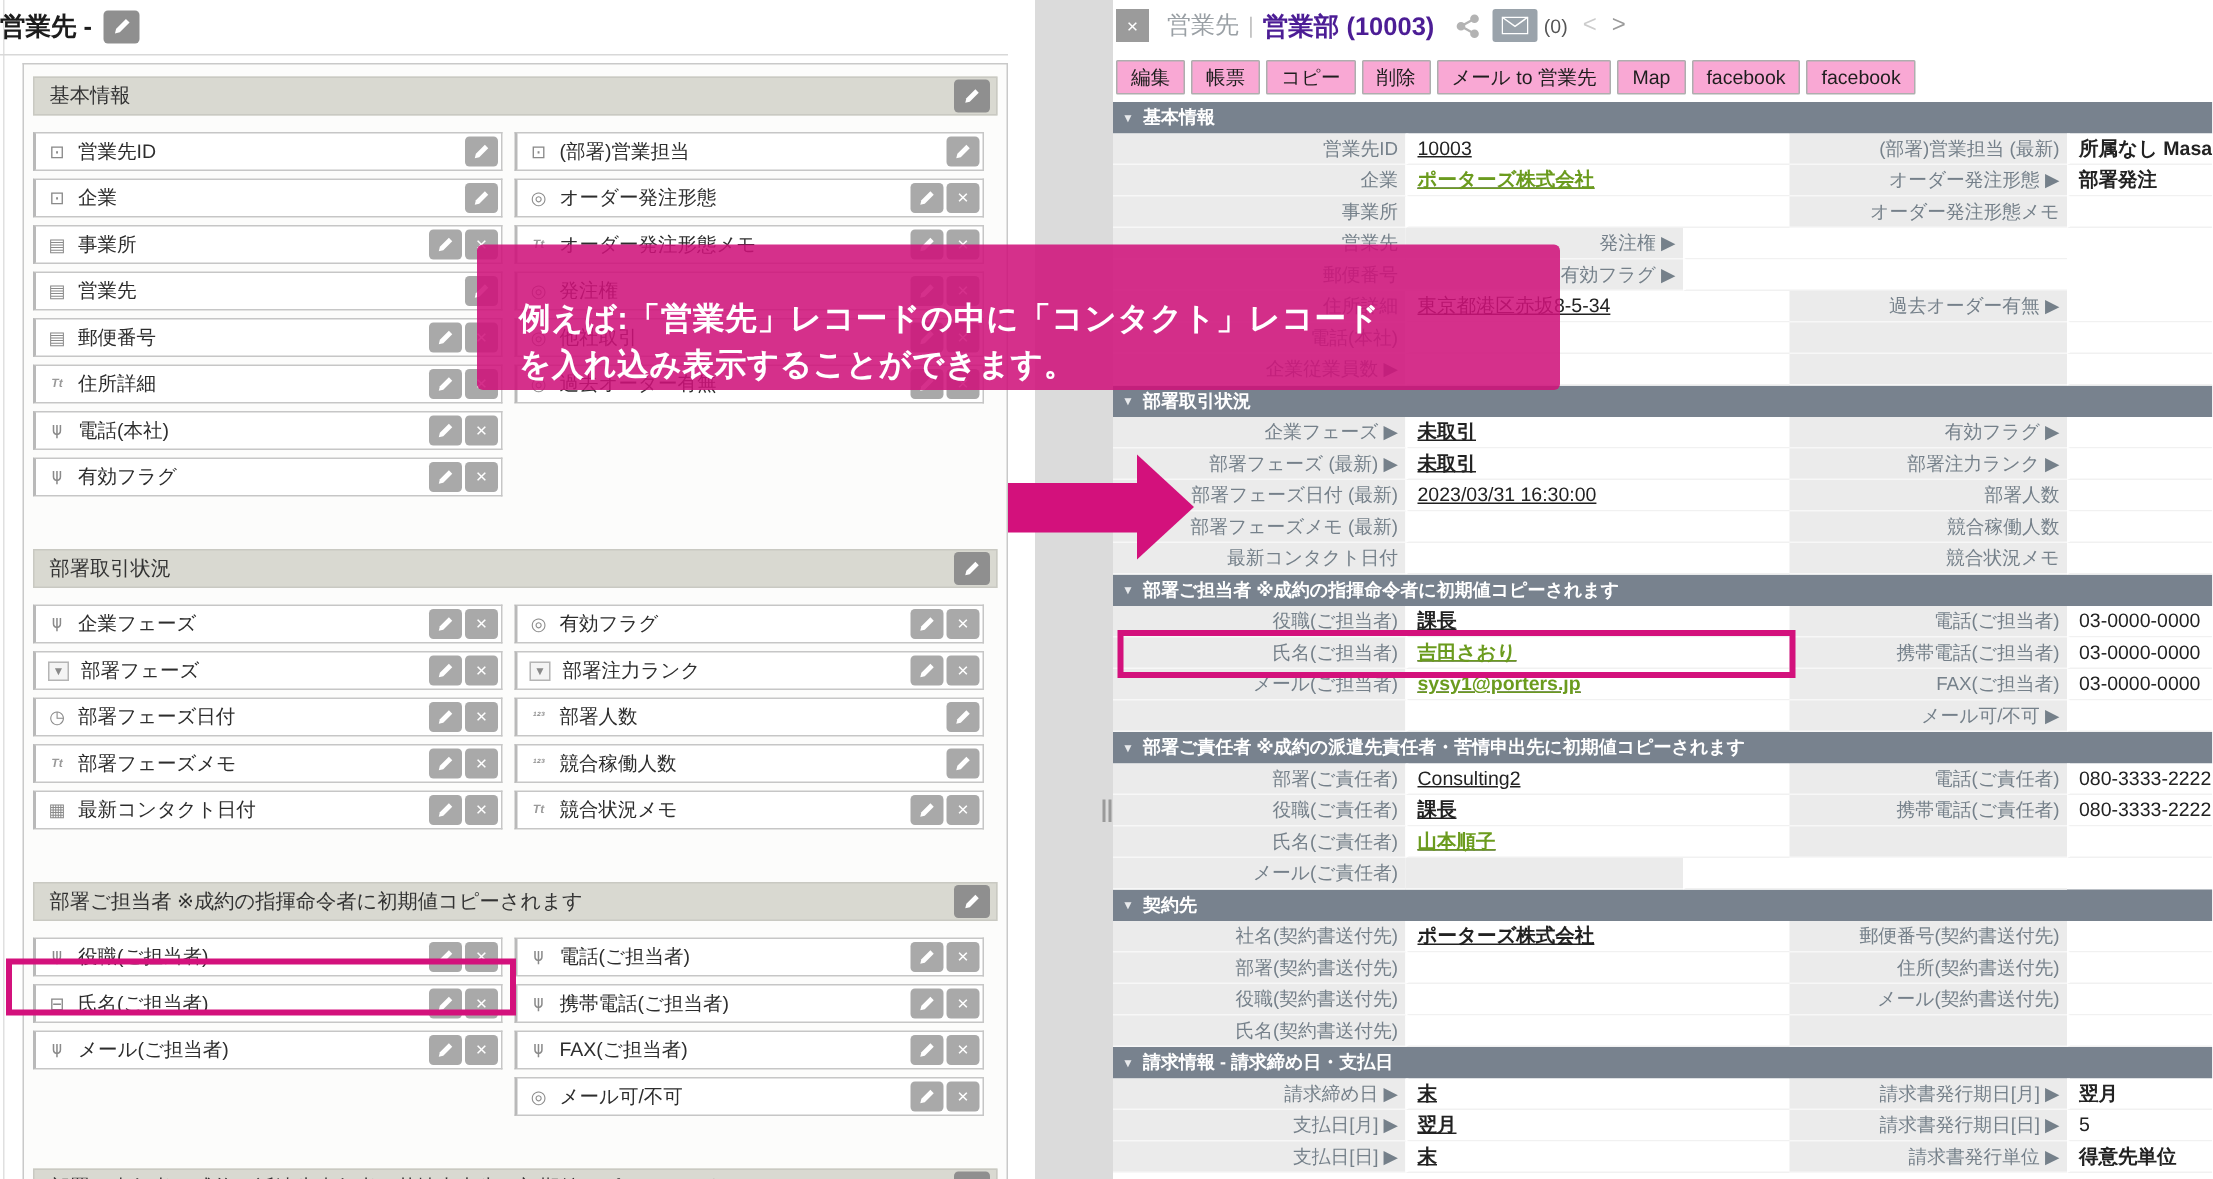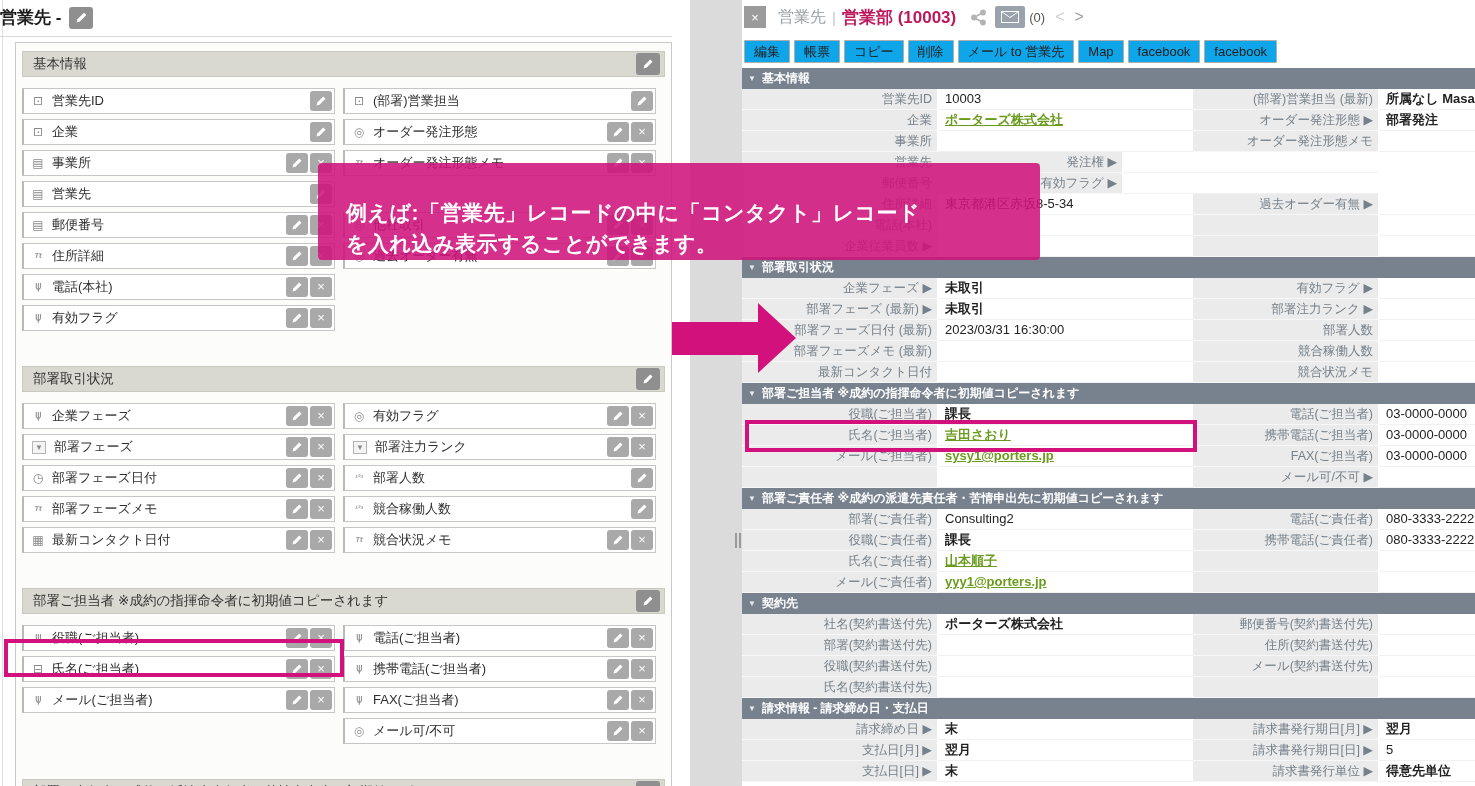--- a/index.html
+++ b/index.html
@@ -39,40 +39,40 @@
   #divider{position:absolute;left:690px;top:0;width:52px;height:786px;background:#dbdbdb;}
   .grip{position:absolute;left:735px;top:533px;width:7px;height:15px;display:flex;gap:2px;}
   .grip i{display:block;width:2px;height:15px;background:#9a9a9a;}
   
   #right-panel{position:absolute;left:742px;top:0;width:733px;height:786px;overflow:hidden;}
   .rp-head{position:absolute;left:0;top:4px;display:flex;align-items:center;height:26px;white-space:nowrap;}
   .close-btn{width:22px;height:22px;background:#9b9b9b;color:#fff;border:none;font-size:13px;
              display:flex;align-items:center;justify-content:center;margin:0 12px 0 2px;cursor:pointer;padding:0;}
   .rtype{font-size:16px;color:#9aa0a5;}
   .rsep{color:#c4c4c4;margin:0 6px;font-size:15px;}
-  .rtitle{font-size:17px;font-weight:bold;color:#be185d;}
+  .rtitle{font-size:17px;font-weight:bold;color:#4c1d95;}
   .share{margin:0 8px 0 14px;}
   .mail-btn{width:30px;height:22px;background:#9aa3ab;border:none;border-radius:2px;
             display:flex;align-items:center;justify-content:center;cursor:pointer;padding:0;}
   .mailcount{font-size:13px;color:#555;margin-left:4px;}
   .nav{font-size:16px;margin-left:10px;cursor:pointer;}
   .nav.prev{color:#cccccc;}  .nav.next{color:#9a9a9a;}
   .rp-toolbar{position:absolute;left:2px;top:40px;display:flex;}
-  .tb-btn{border:1px solid #aeaeae;background:#0ea5e9;color:#1e1e1e;font-size:13px;
+  .tb-btn{border:1px solid #aeaeae;background:#f9a8d4;color:#1e1e1e;font-size:13px;
           font-family:inherit;padding:2px 9px;margin-right:4px;height:23px;box-sizing:border-box;
           border-radius:1px;cursor:pointer;white-space:nowrap;}
   #rtable{position:absolute;left:0;top:68px;width:892px;}
   .rbar{height:21px;background:#78828e;color:#fff;font-size:12px;font-weight:bold;
         display:flex;align-items:center;padding-left:6px;box-sizing:border-box;width:892px;}
   .rbar .caret{font-size:8px;margin-right:6px;color:#e8eaec;}
   .rrow{display:flex;height:21px;box-sizing:border-box;}
   .rcell{box-sizing:border-box;font-size:12.5px;line-height:20px;white-space:nowrap;overflow:hidden;}
   .rlab{background:#ebebeb;color:#75808a;text-align:right;padding-right:5px;border-bottom:1px solid #f7f7f7;}
   .rval{background:#fff;color:#222;padding-left:6px;border-left:2px solid #fff;border-bottom:1px solid #f1f1f1;font-size:13px;}
-  .w-l1{width:195px;} .w-v1{width:256px;} .w-l2{width:185px;padding-left:36px;} .w-v2{width:256px;}
+  .w-l1{width:195px;} .w-v1{width:256px;text-decoration:underline;} .w-l2{width:185px;padding-left:36px;} .w-v2{width:256px;}
   .vb{font-weight:bold;}
   a.vlink{color:#6b9b1e;font-weight:bold;text-decoration:underline;cursor:pointer;}
   
   .hl-rect{position:absolute;border:4px solid #d3117c;box-sizing:border-box;z-index:25;pointer-events:none;}
   #hl-left{left:4px;top:639px;width:340px;height:38px;}
   #hl-right{left:745px;top:420px;width:452px;height:32px;}
   #banner{position:absolute;left:318px;top:163px;width:722px;height:97px;z-index:30;
           background:rgba(207,17,122,0.87);border-radius:4px;color:#fff;
           padding:34px 0 0 28px;box-sizing:border-box;}
   #banner .bl{font-size:21px;font-weight:bold;line-height:31px;letter-spacing:0.5px;white-space:nowrap;}
@@ -173,20 +173,30 @@
           </div>
           <div class="lrow">
             <div class="fbox">
               <span class="icn ">▤</span>
               <span class="lbl">営業先</span>
               <button class="mini-btn first">
                 <svg width="12" height="12" viewBox="0 0 16 16">
                   <path d="M11 2l3 3-8 8-4 1 1-4z" fill="#fff"></path>
                 </svg>
               </button>
+            </div>
+            <div class="fbox">
+              <span class="icn ">◎</span>
+              <span class="lbl">発注権</span>
+              <button class="mini-btn first">
+                <svg width="12" height="12" viewBox="0 0 16 16">
+                  <path d="M11 2l3 3-8 8-4 1 1-4z" fill="#fff"></path>
+                </svg>
+              </button>
+              <button class="mini-btn">×</button>
             </div>
           </div>
           <div class="lrow">
             <div class="fbox">
               <span class="icn ">▤</span>
               <span class="lbl">郵便番号</span>
               <button class="mini-btn first">
                 <svg width="12" height="12" viewBox="0 0 16 16">
                   <path d="M11 2l3 3-8 8-4 1 1-4z" fill="#fff"></path>
                 </svg>
@@ -640,21 +650,20 @@
           <div class="rcell w-v2 rval">080-3333-2222</div>
         </div>
         <div class="rrow">
           <div class="rcell w-l1 rlab">氏名(ご責任者)</div>
           <div class="rcell w-v1 rval"><a class="vlink">山本順子</a></div>
           <div class="rcell w-l2 rlab"></div>
           <div class="rcell w-v2 rval"></div>
         </div>
         <div class="rrow">
           <div class="rcell w-l1 rlab">メール(ご責任者)</div>
-          <div class="rcell w-v1 rval"><a class="vlink">yyy1@porters.jp</a></div>
           <div class="rcell w-l2 rlab"></div>
           <div class="rcell w-v2 rval"></div>
         </div>
         <div class="rbar">
           <span class="caret">▼</span>
           <span>契約先</span>
         </div>
         <div class="rrow">
           <div class="rcell w-l1 rlab">社名(契約書送付先)</div>
           <div class="rcell w-v1 rval vb">ポーターズ株式会社</div>

